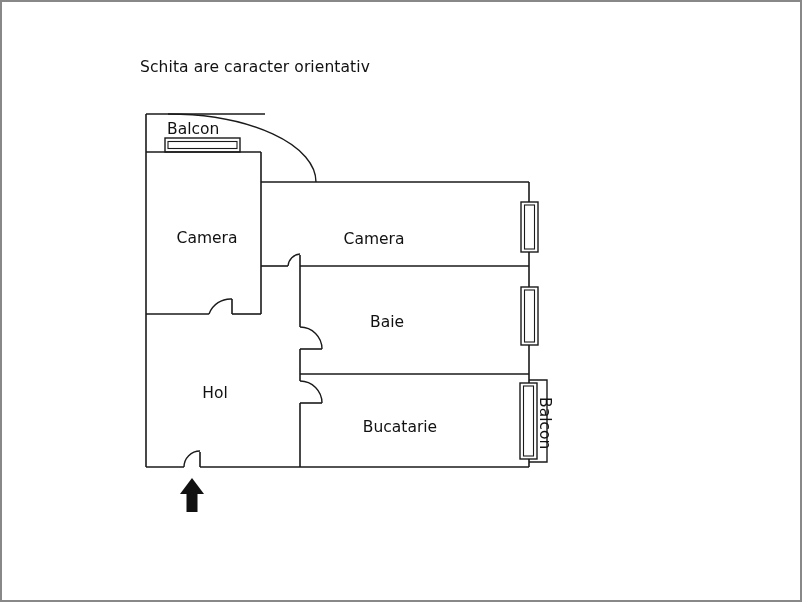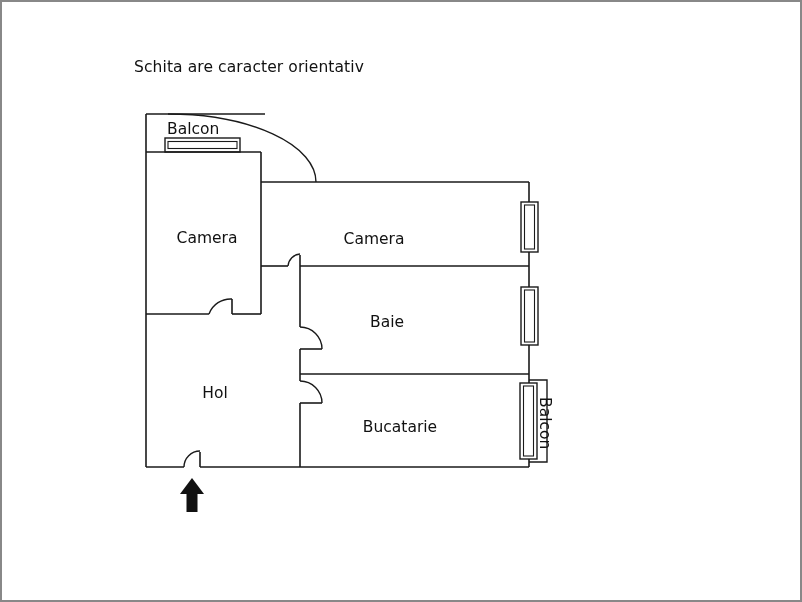--- a/index.html
+++ b/index.html
@@ -16,21 +16,21 @@
   #page {
     position: relative;
     width: 802px;
     height: 602px;
     background: #ffffff;
     box-sizing: border-box;
     border: 2px solid #888888;
   }
   #title {
     position: absolute;
-    left: 132px;
+    left: 138px;
     top: 56px;
     font-size: 15.5px;
     color: #111111;
     letter-spacing: 0.1px;
     white-space: nowrap;
   }
   #plan {
     position: absolute;
     left: 0;
     top: 0;

